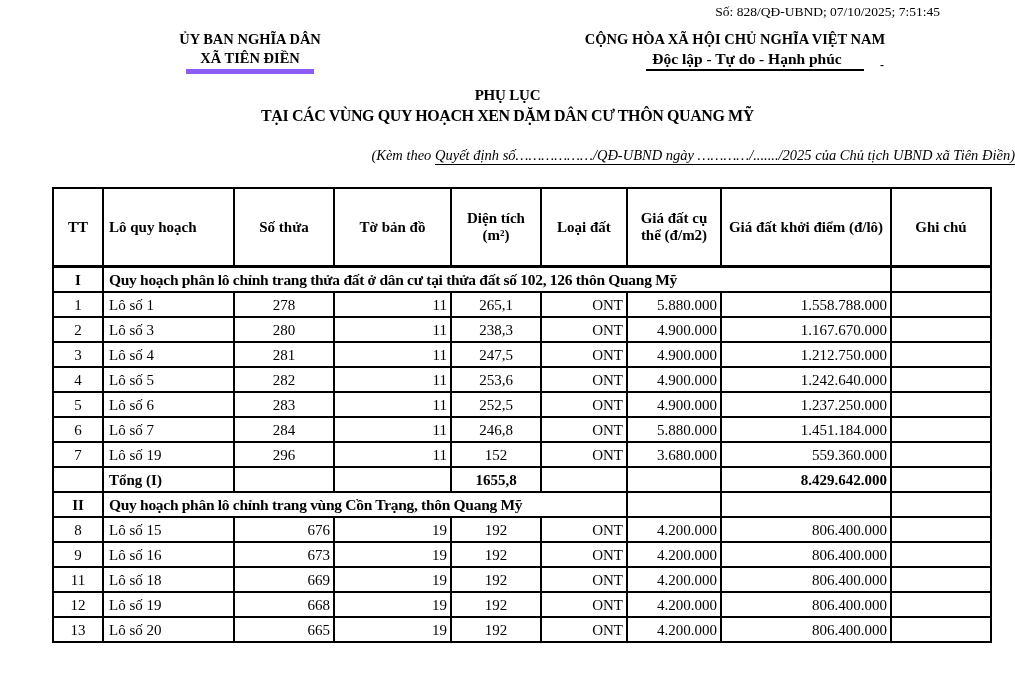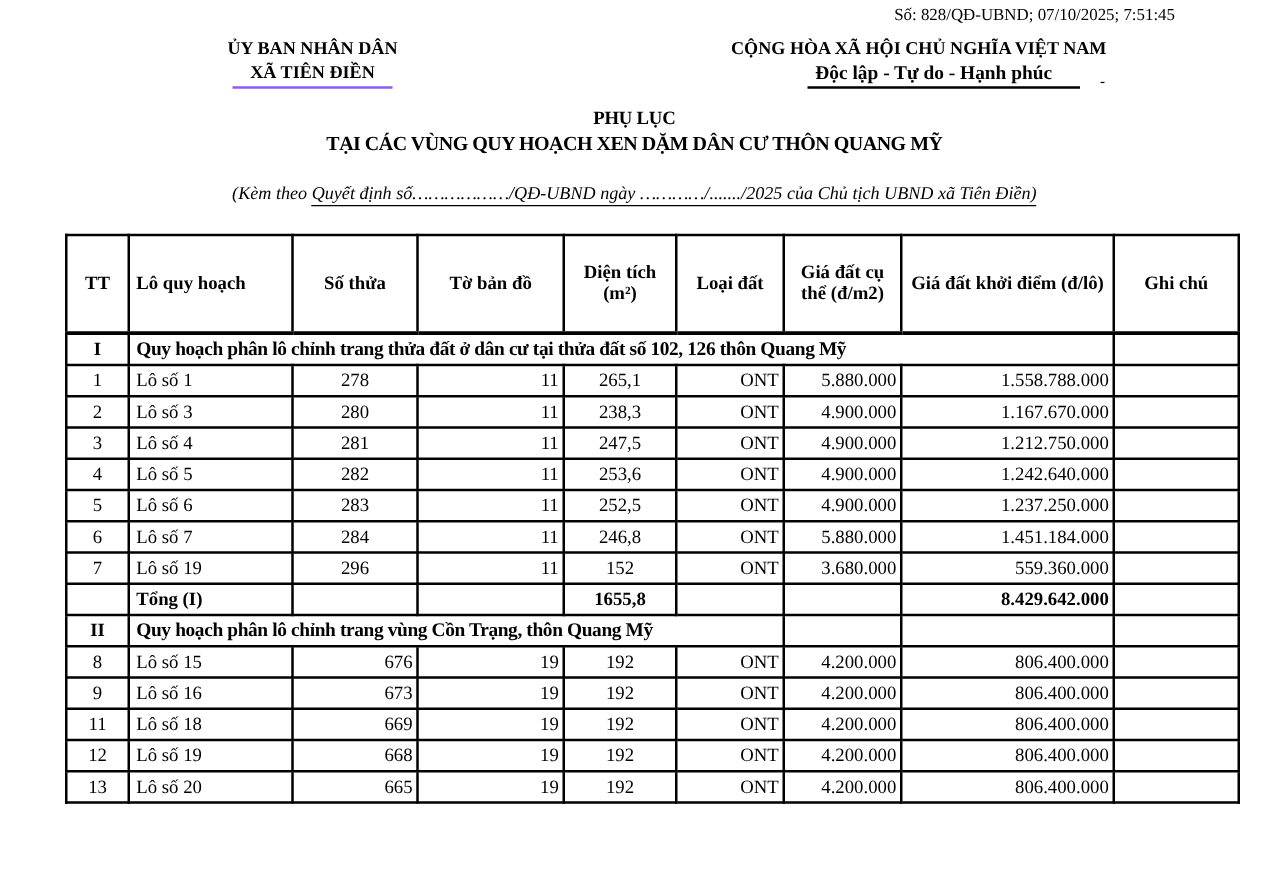--- a/index.html
+++ b/index.html
@@ -5,27 +5,27 @@
   html,body{margin:0;padding:0;}
   body{
     width:1015px;height:695px;background:#fff;color:#000;
     font-family:"Liberation Serif", serif;position:relative;overflow:hidden;
   }
   .doc-ref{position:absolute;top:4px;right:75px;font-size:13.5px;}
   .hdr-left{position:absolute;top:30px;left:130px;width:240px;text-align:center;
     font-weight:bold;font-size:14.5px;line-height:19px;}
   .hdr-right{position:absolute;top:30px;left:525px;width:420px;text-align:center;
     font-weight:bold;font-size:14.5px;line-height:19px;}
-  .uline{display:inline-block;border-bottom:2px solid #8b5cf6;padding:0 14px 1px;}
+  .uline{display:inline-block;border-bottom:5px solid #8b5cf6;padding:0 14px 1px;}
   .uline2{display:inline-block;border-bottom:2px solid #000;padding:0 22px 1px 6px;font-size:15.5px;margin-left:40px;}
   .stray{position:absolute;top:58px;left:880px;font-size:12px;font-weight:bold;}
   .title{position:absolute;top:87px;left:0;width:1015px;text-align:center;font-weight:bold;}
   .title .t1{font-size:15px;margin-bottom:3px;letter-spacing:-0.2px;}
   .title .t2{font-size:16px;line-height:18px;letter-spacing:-0.4px;}
-  .subtitle{position:absolute;top:147px;left:0;width:1015px;text-align:center;
+  .subtitle{position:absolute;top:147px;left:0;width:1015px;text-align:right;
     font-style:italic;font-size:14.5px;}
   .subtitle .u{border-bottom:1.5px solid #000;padding-bottom:1px;}
   table{position:absolute;top:187px;left:52px;border-collapse:collapse;table-layout:fixed;}
   th,td{border:2px solid #000;font-size:15px;overflow:hidden;}
   th{height:76px;font-weight:bold;text-align:center;line-height:17px;padding:0 2px;
      border-bottom:3px solid #000;}
   th.left{text-align:left;padding-left:5px;}
   td{height:23px;padding:0 3px;line-height:16px;white-space:nowrap;}
   td.c{text-align:center;}
   td.r{text-align:right;}
@@ -33,21 +33,21 @@
   tr.section td{font-weight:bold;}
   tr.section td.label{font-size:15.5px;letter-spacing:-0.3px;}
   tr.total td{font-weight:bold;border-radius:11px;}
 </style>
 </head>
 <body>
 
 <div class="doc-ref">Số: 828/QĐ-UBND; 07/10/2025; 7:51:45</div>
 
 <div class="hdr-left">
-  <div>ỦY BAN NHÂN DÂN</div>
+  <div>ỦY BAN NGHĨA DÂN</div>
   <div><span class="uline">XÃ TIÊN ĐIỀN</span></div>
 </div>
 
 <div class="hdr-right">
   <div>CỘNG HÒA XÃ HỘI CHỦ NGHĨA VIỆT NAM</div>
   <div><span class="uline2">Độc lập - Tự do - Hạnh phúc</span></div>
 </div>
 
 <div class="stray">-</div>
 

